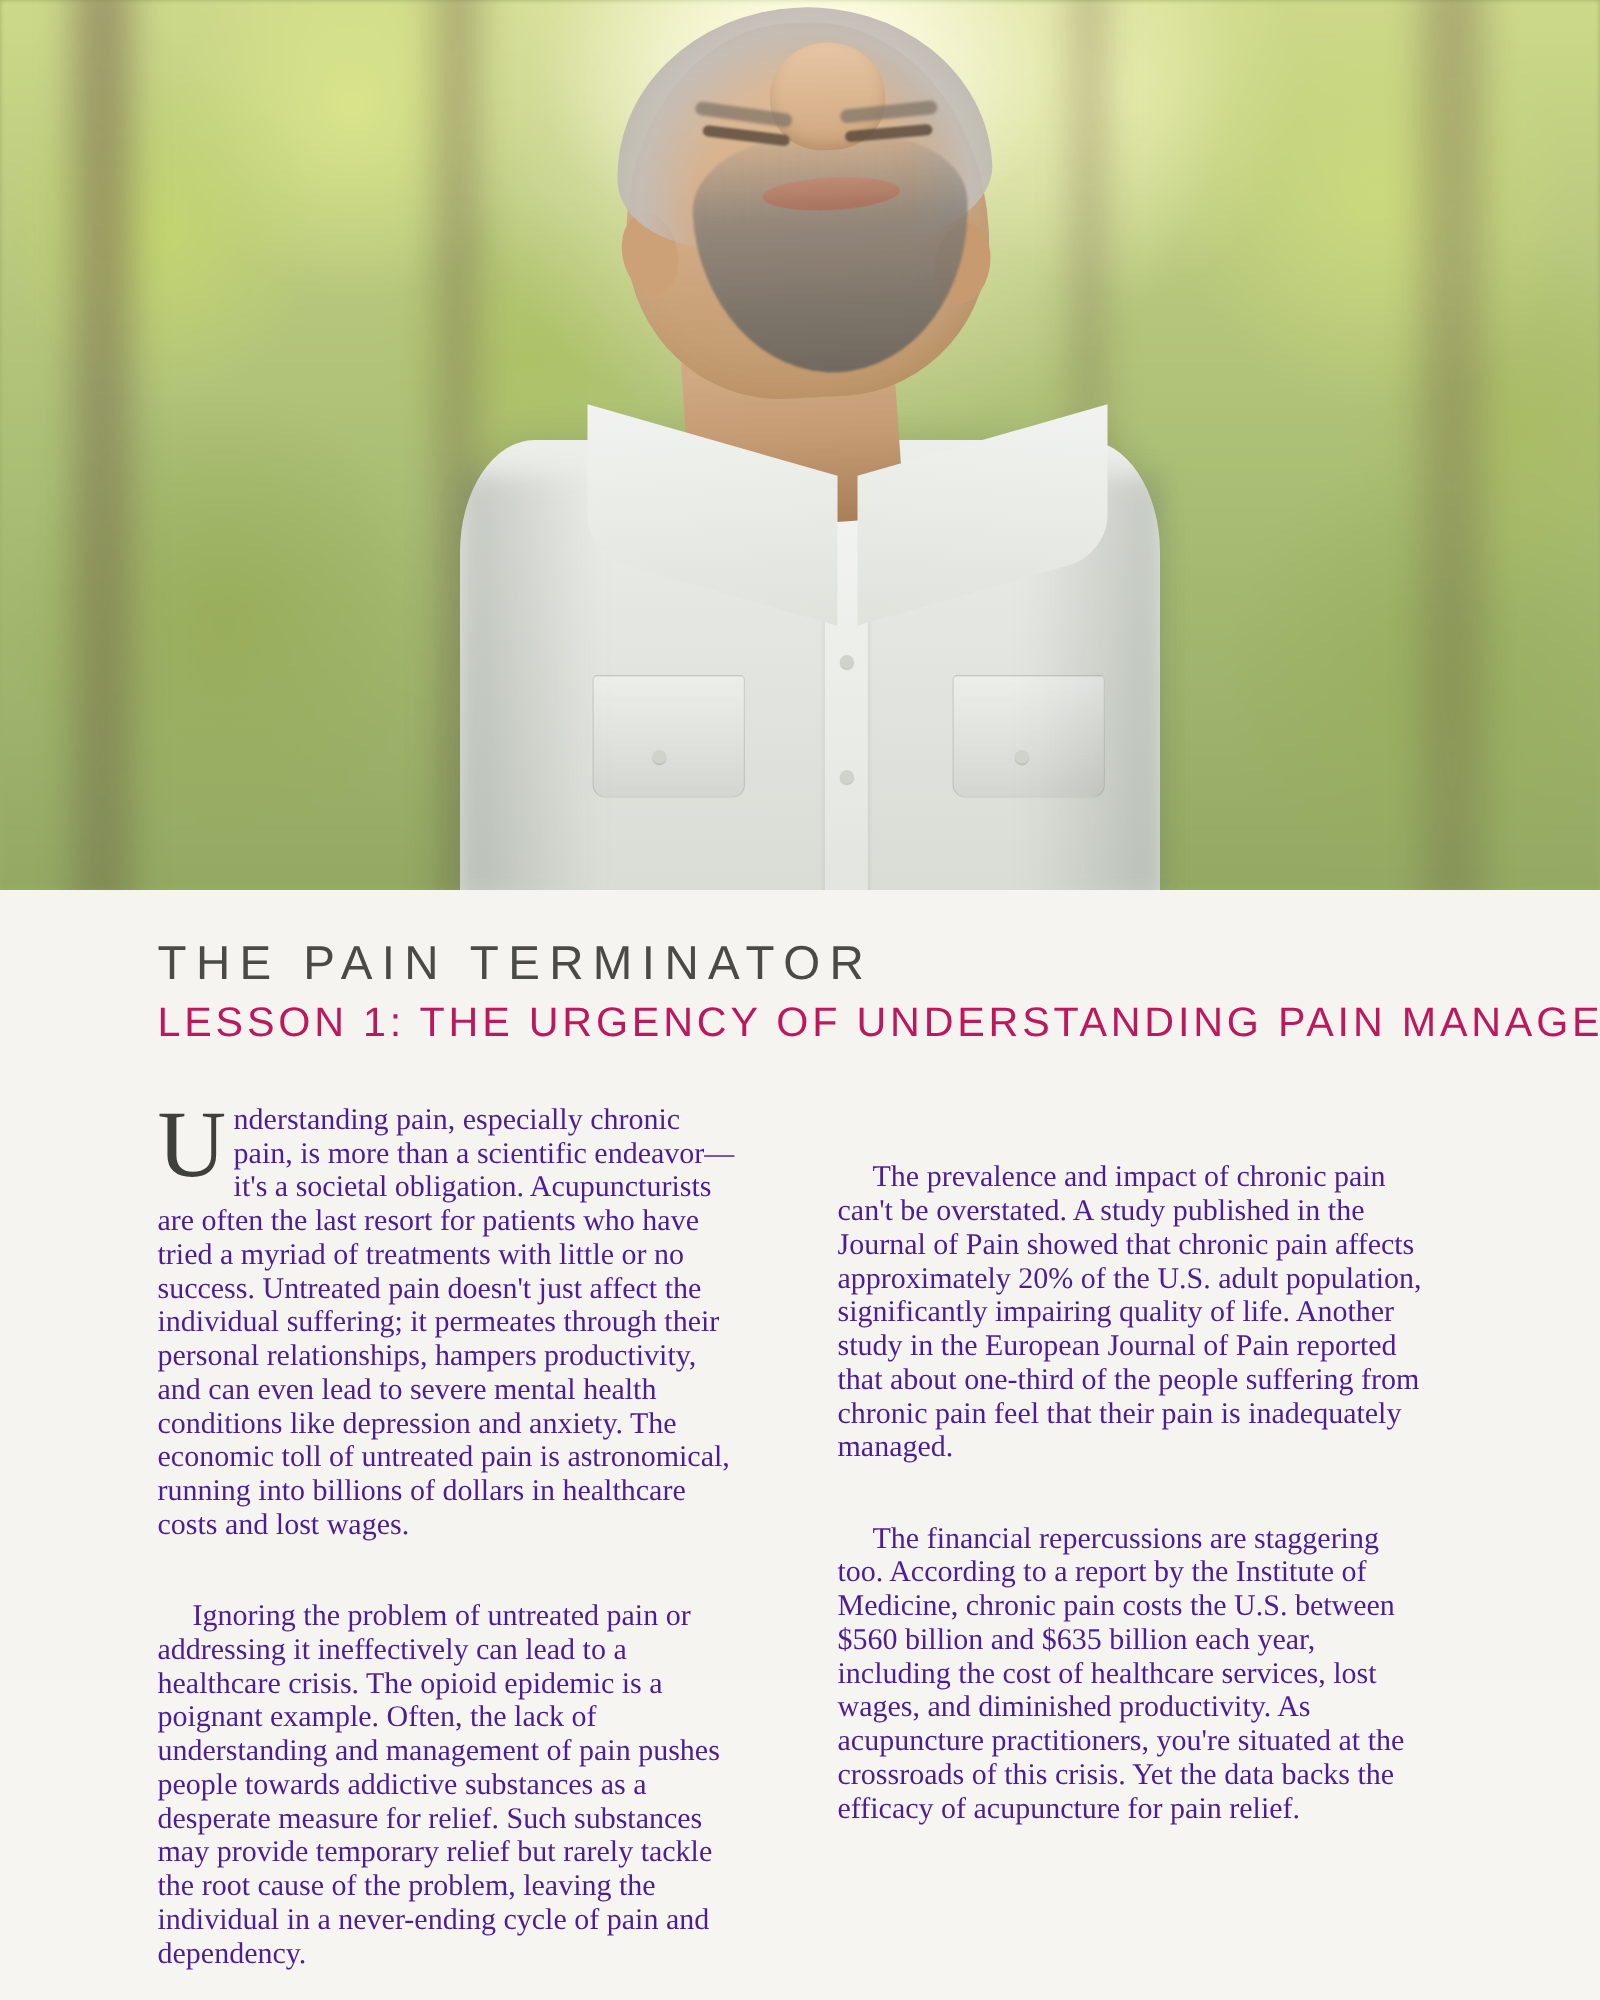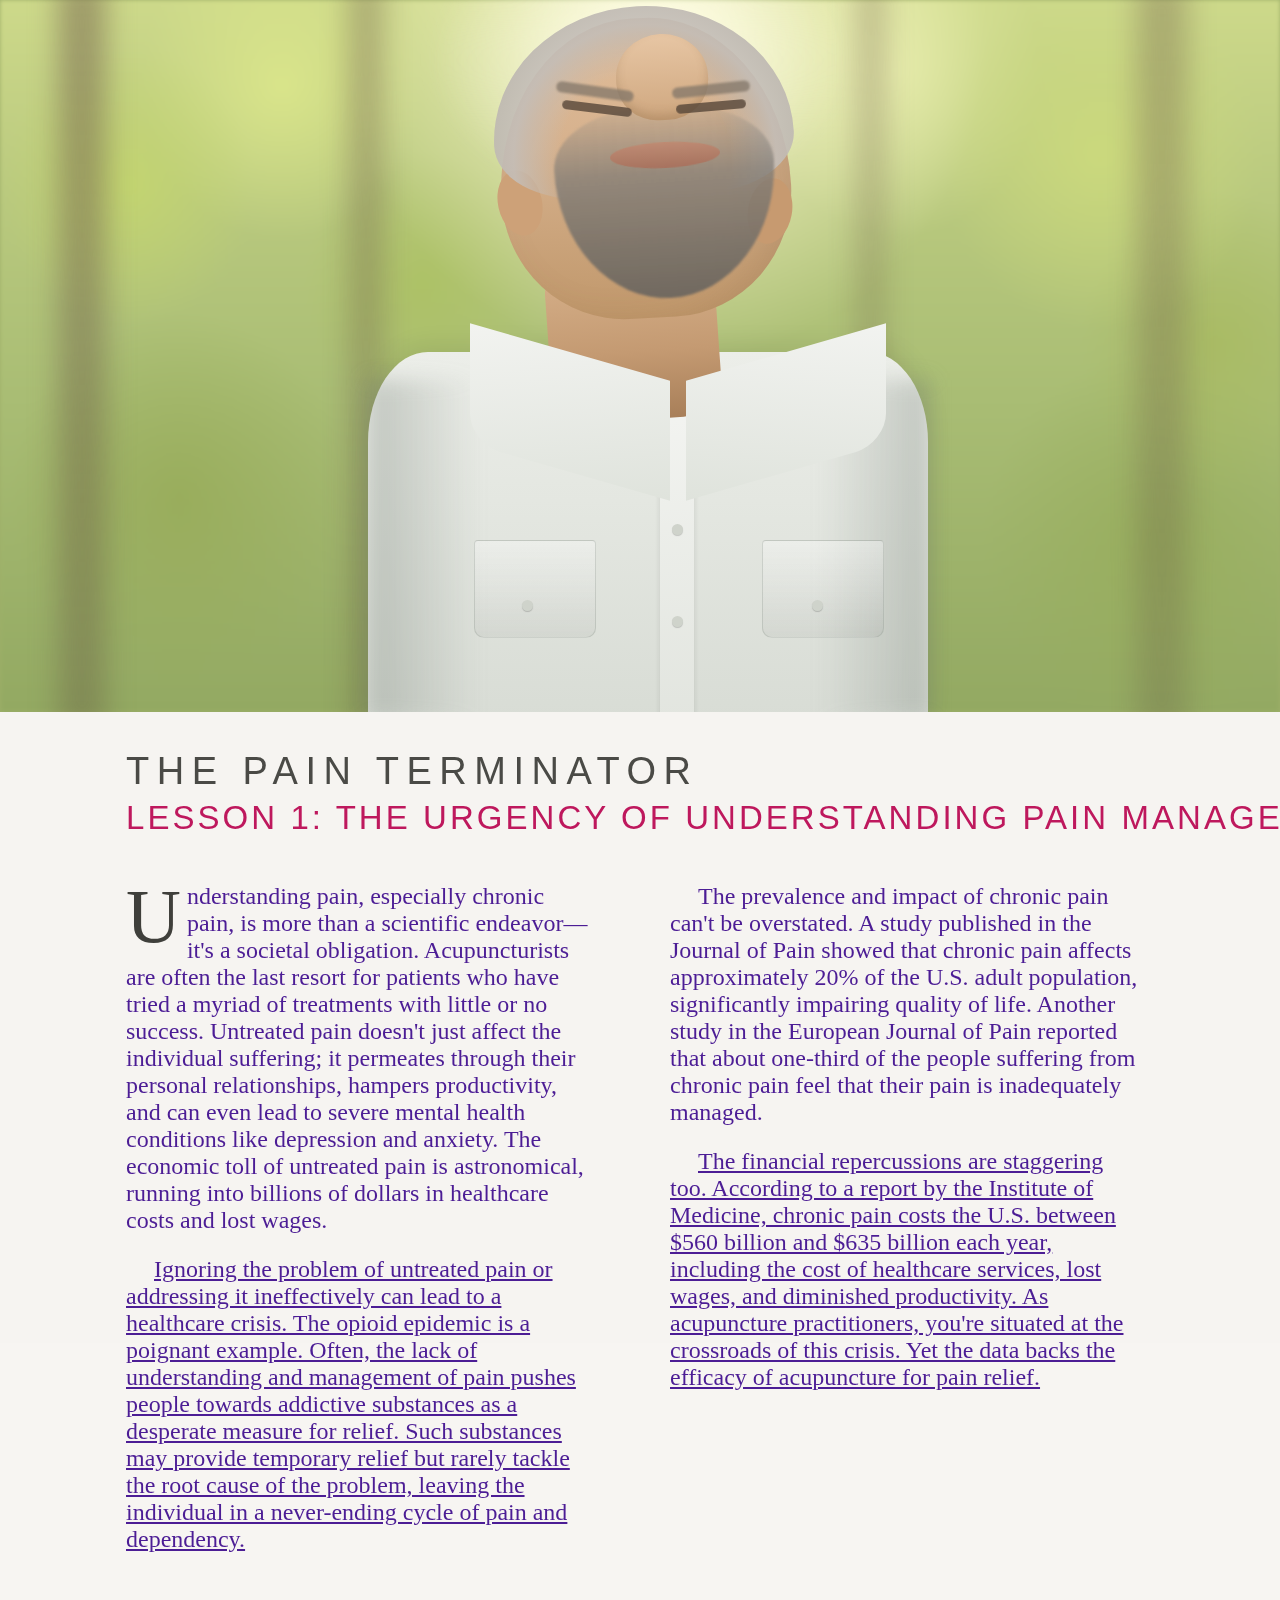--- a/index.html
+++ b/index.html
@@ -203,22 +203,22 @@
     width: 470px;
   }
   .col p {
     margin: 0 0 22px 0;
     font-family: "Liberation Serif", serif;
     font-size: 24px;
     line-height: 27px;
     color: #4c1d95;
     text-align: left;
   }
-  .col p.indent { text-indent: 28px; }
-  .col p:last-child { margin-bottom: 0; text-decoration: underline; }
+  .col p.indent { text-indent: 28px; margin-top: 46px; }
+  .col p:last-child { margin-bottom: 0; }
 
   .dropcap::first-letter {
     float: left;
     font-family: "Liberation Serif", serif;
     font-size: 76px;
     line-height: 58px;
     padding: 4px 6px 0 0;
     color: #3f3f3b;
     font-weight: 400;
   }

